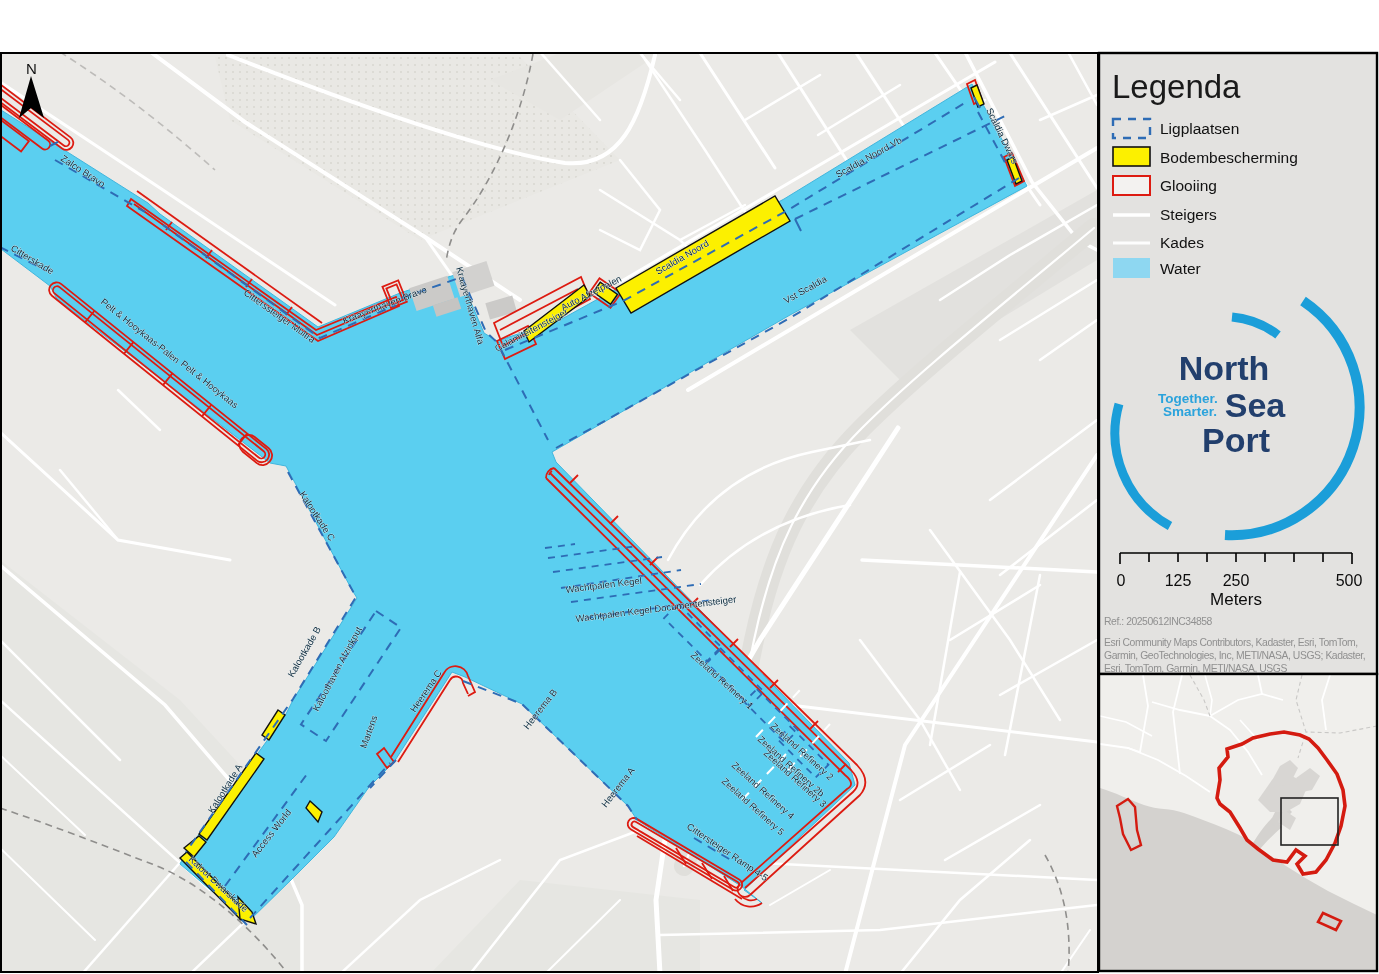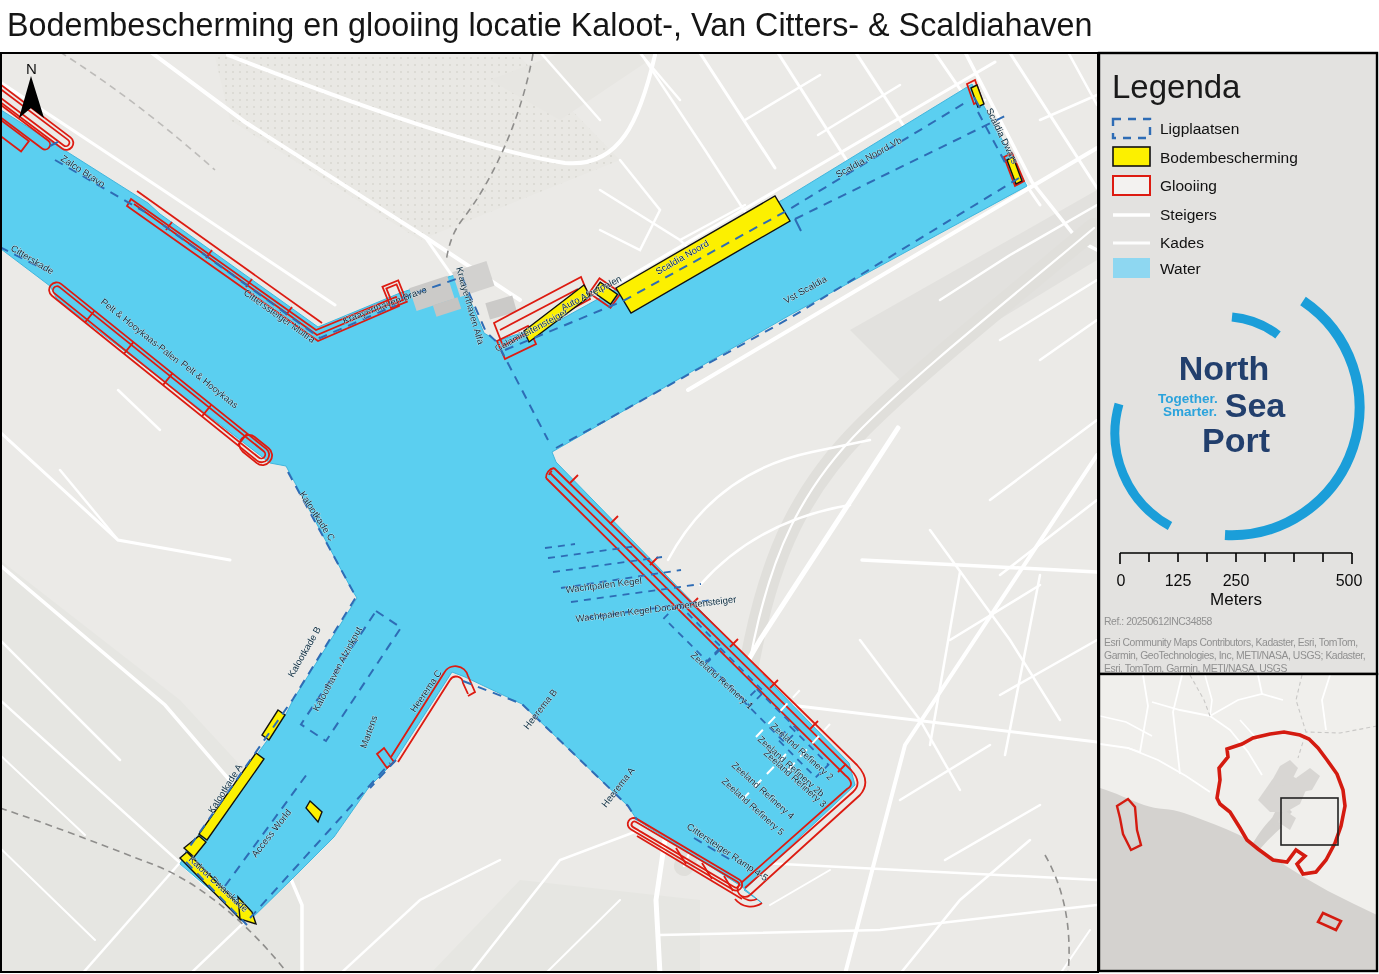--- a/index.html
+++ b/index.html
@@ -5,21 +5,20 @@
   html,body{margin:0;padding:0;background:#fff;}
   #page{position:relative;width:1379px;height:974px;overflow:hidden;background:#fff;
         font-family:"Liberation Sans",sans-serif;}
   #title{position:absolute;left:7px;top:7px;font-size:32.3px;color:#151515;letter-spacing:0px;}
   svg{position:absolute;left:0;top:0;}
   text{font-family:"Liberation Sans",sans-serif;}
 </style>
 </head>
 <body>
 <div id="page">
-<div id="title">Bodembescherming en glooiing locatie Kaloot-, Van Citters- &amp; Scaldiahaven</div>
 <svg width="1379" height="974" viewBox="0 0 1379 974">
 <defs>
  <pattern id="dots" width="7" height="7" patternUnits="userSpaceOnUse">
    <rect width="7" height="7" fill="#e9e8e4"></rect>
    <circle cx="2" cy="2" r="1" fill="#d8d7d1"></circle>
  </pattern>
  <clipPath id="mapclip">
           <rect x="1" y="53" width="1097" height="919"></rect>
         </clipPath>
  <clipPath id="insetclip">

